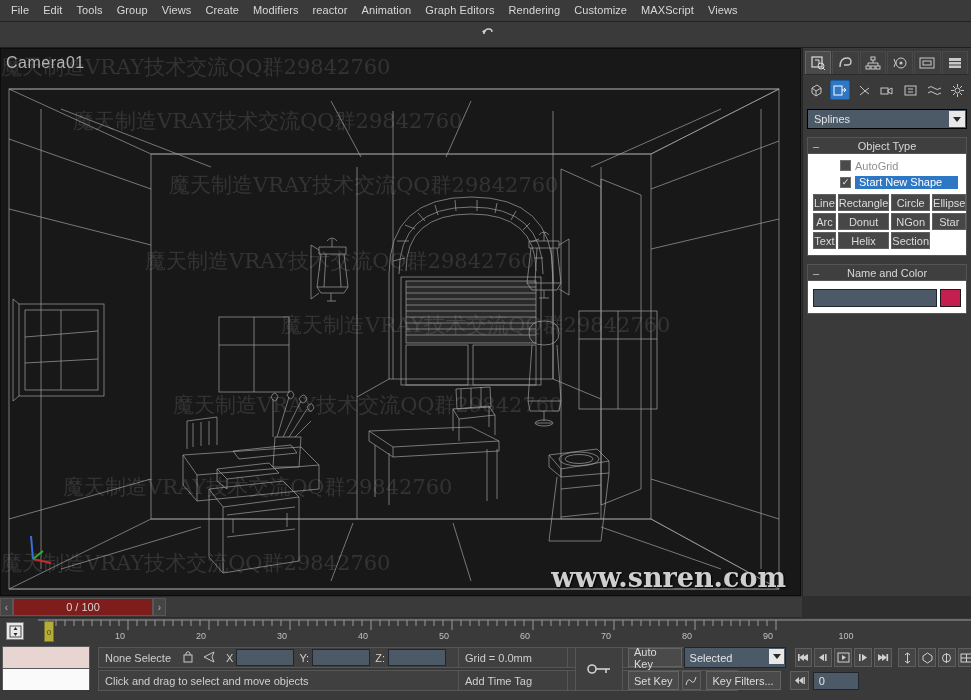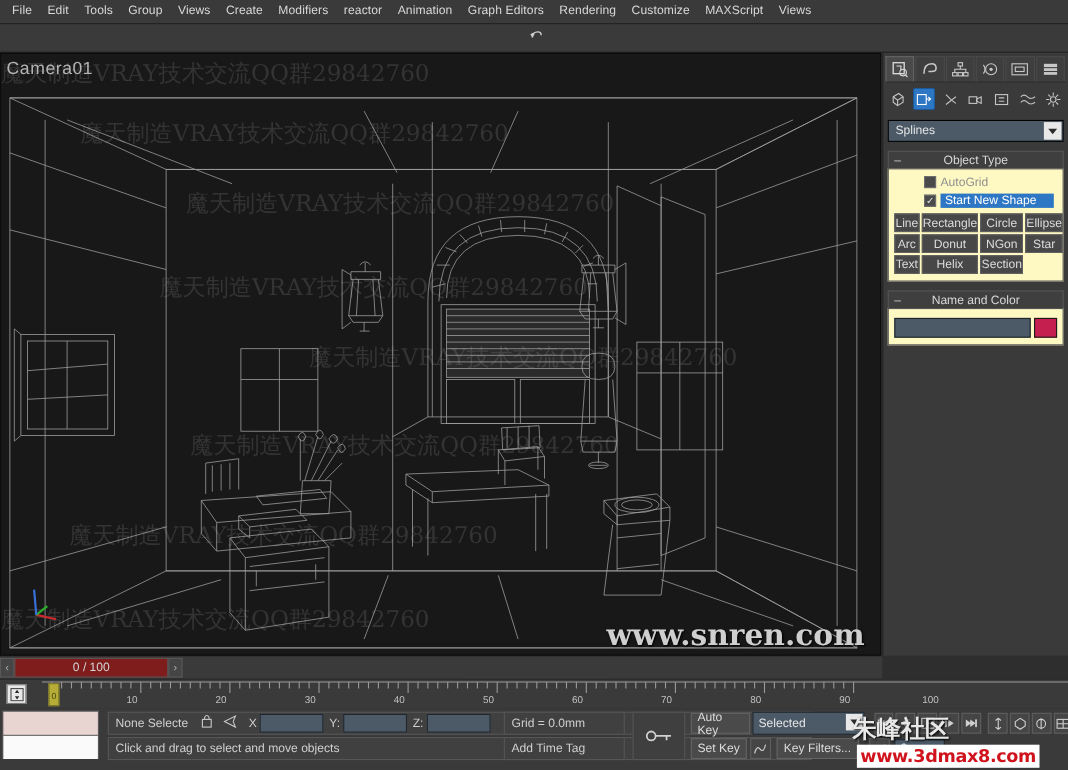--- a/index.html
+++ b/index.html
@@ -165,21 +165,21 @@
     border: 1px solid #555; border-bottom: none;
     display: flex; align-items: center;
     font-size: 11px; color: #d8d8d8;
     position: relative; justify-content: center;
   }
   .rollout-hdr .minus {
     position: absolute; left: 5px; top: 50%; transform: translateY(-50%);
     font-size: 11px; color: #c9c9c9;
   }
   .rollout-body {
-    border: 1px solid #555; background: #fef9c3;
+    border: 1px solid #555; background: #ffffff;
     padding: 4px 5px 6px 5px;
   }
   .chkrow { display: flex; align-items: center; height: 15px; margin-bottom: 2px; }
   .chkbox {
     width: 11px; height: 11px; background: #4a4a4a;
     border: 1px solid #6d6d6d; margin-right: 4px;
     display: flex; align-items: center; justify-content: center;
     font-size: 9px; color: #e8e8e8; line-height: 1;
   }
   .chkrow.autogrid { margin-left: 27px; }
@@ -1120,19 +1120,15 @@
       <div class="navbtn">
         <svg width="13" height="11" viewBox="0 0 13 11">
             <path d="M6 2 L2 5.5 L6 9 Z" fill="#d0d0d0"></path>
             <path d="M10 2 L6 5.5 L10 9 Z" fill="#d0d0d0"></path>
             <rect x="10.5" y="2" width="1.4" height="7" fill="#d0d0d0"></rect>
           </svg>
       </div>
       <div class="framefield">0</div>
     </div>
 
-    <div class="zf-wm">
-      <div class="zf-top">朱峰社区</div>
-      <div class="zf-bot">www.3dmax8.com</div>
-    </div>
   </div>
 
 </div>
 
 </body></html>

